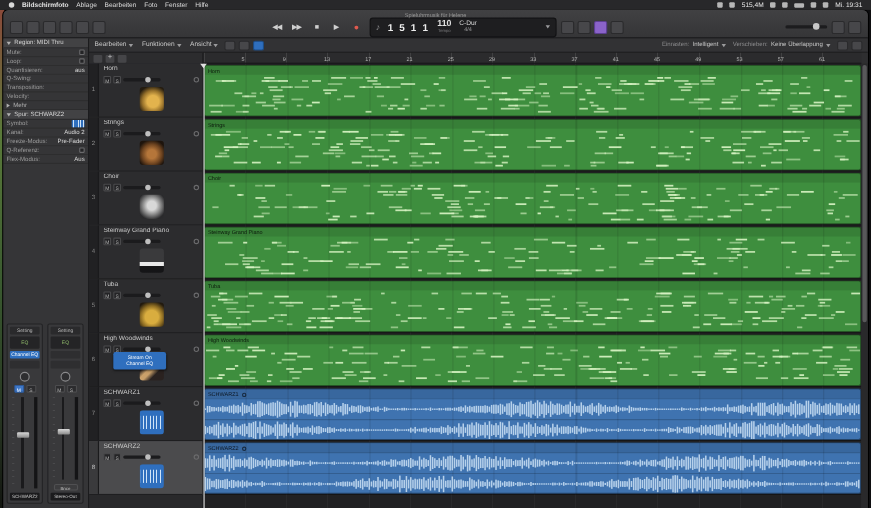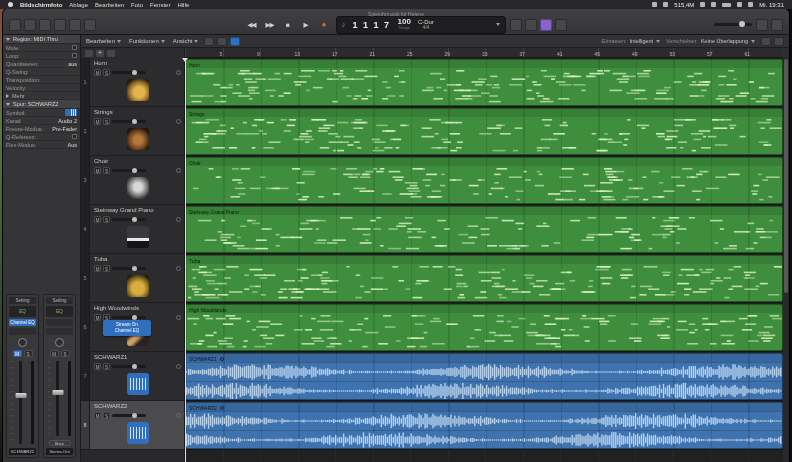--- a/index.html
+++ b/index.html
@@ -220,23 +220,23 @@
     <div class="sp"></div>
     <div class="transport">
       <span class="tbtn">◀◀</span>
       <span class="tbtn">▶▶</span>
       <span class="tbtn">■</span>
       <span class="tbtn">▶</span>
       <span class="tbtn rec">●</span>
     </div>
     <div class="lcd">
       <span class="lcd-note">♪</span>
-      <span class="lcd-pos">1 1 1 7</span>
+      <span class="lcd-pos">1 5 1 1</span>
       <span class="lcd-col">
-        <span class="lcd-tempo">100</span>
+        <span class="lcd-tempo">110</span>
         <span class="lcd-sub">Tempo</span>
       </span>
       <span class="lcd-col">
         <span class="lcd-key">C-Dur</span>
         <span class="lcd-sig">4/4</span>
       </span>
       <span class="sp"></span>
       <span class="caret"></span>
     </div>
     <div class="tb-icons" id="tb1-right">

